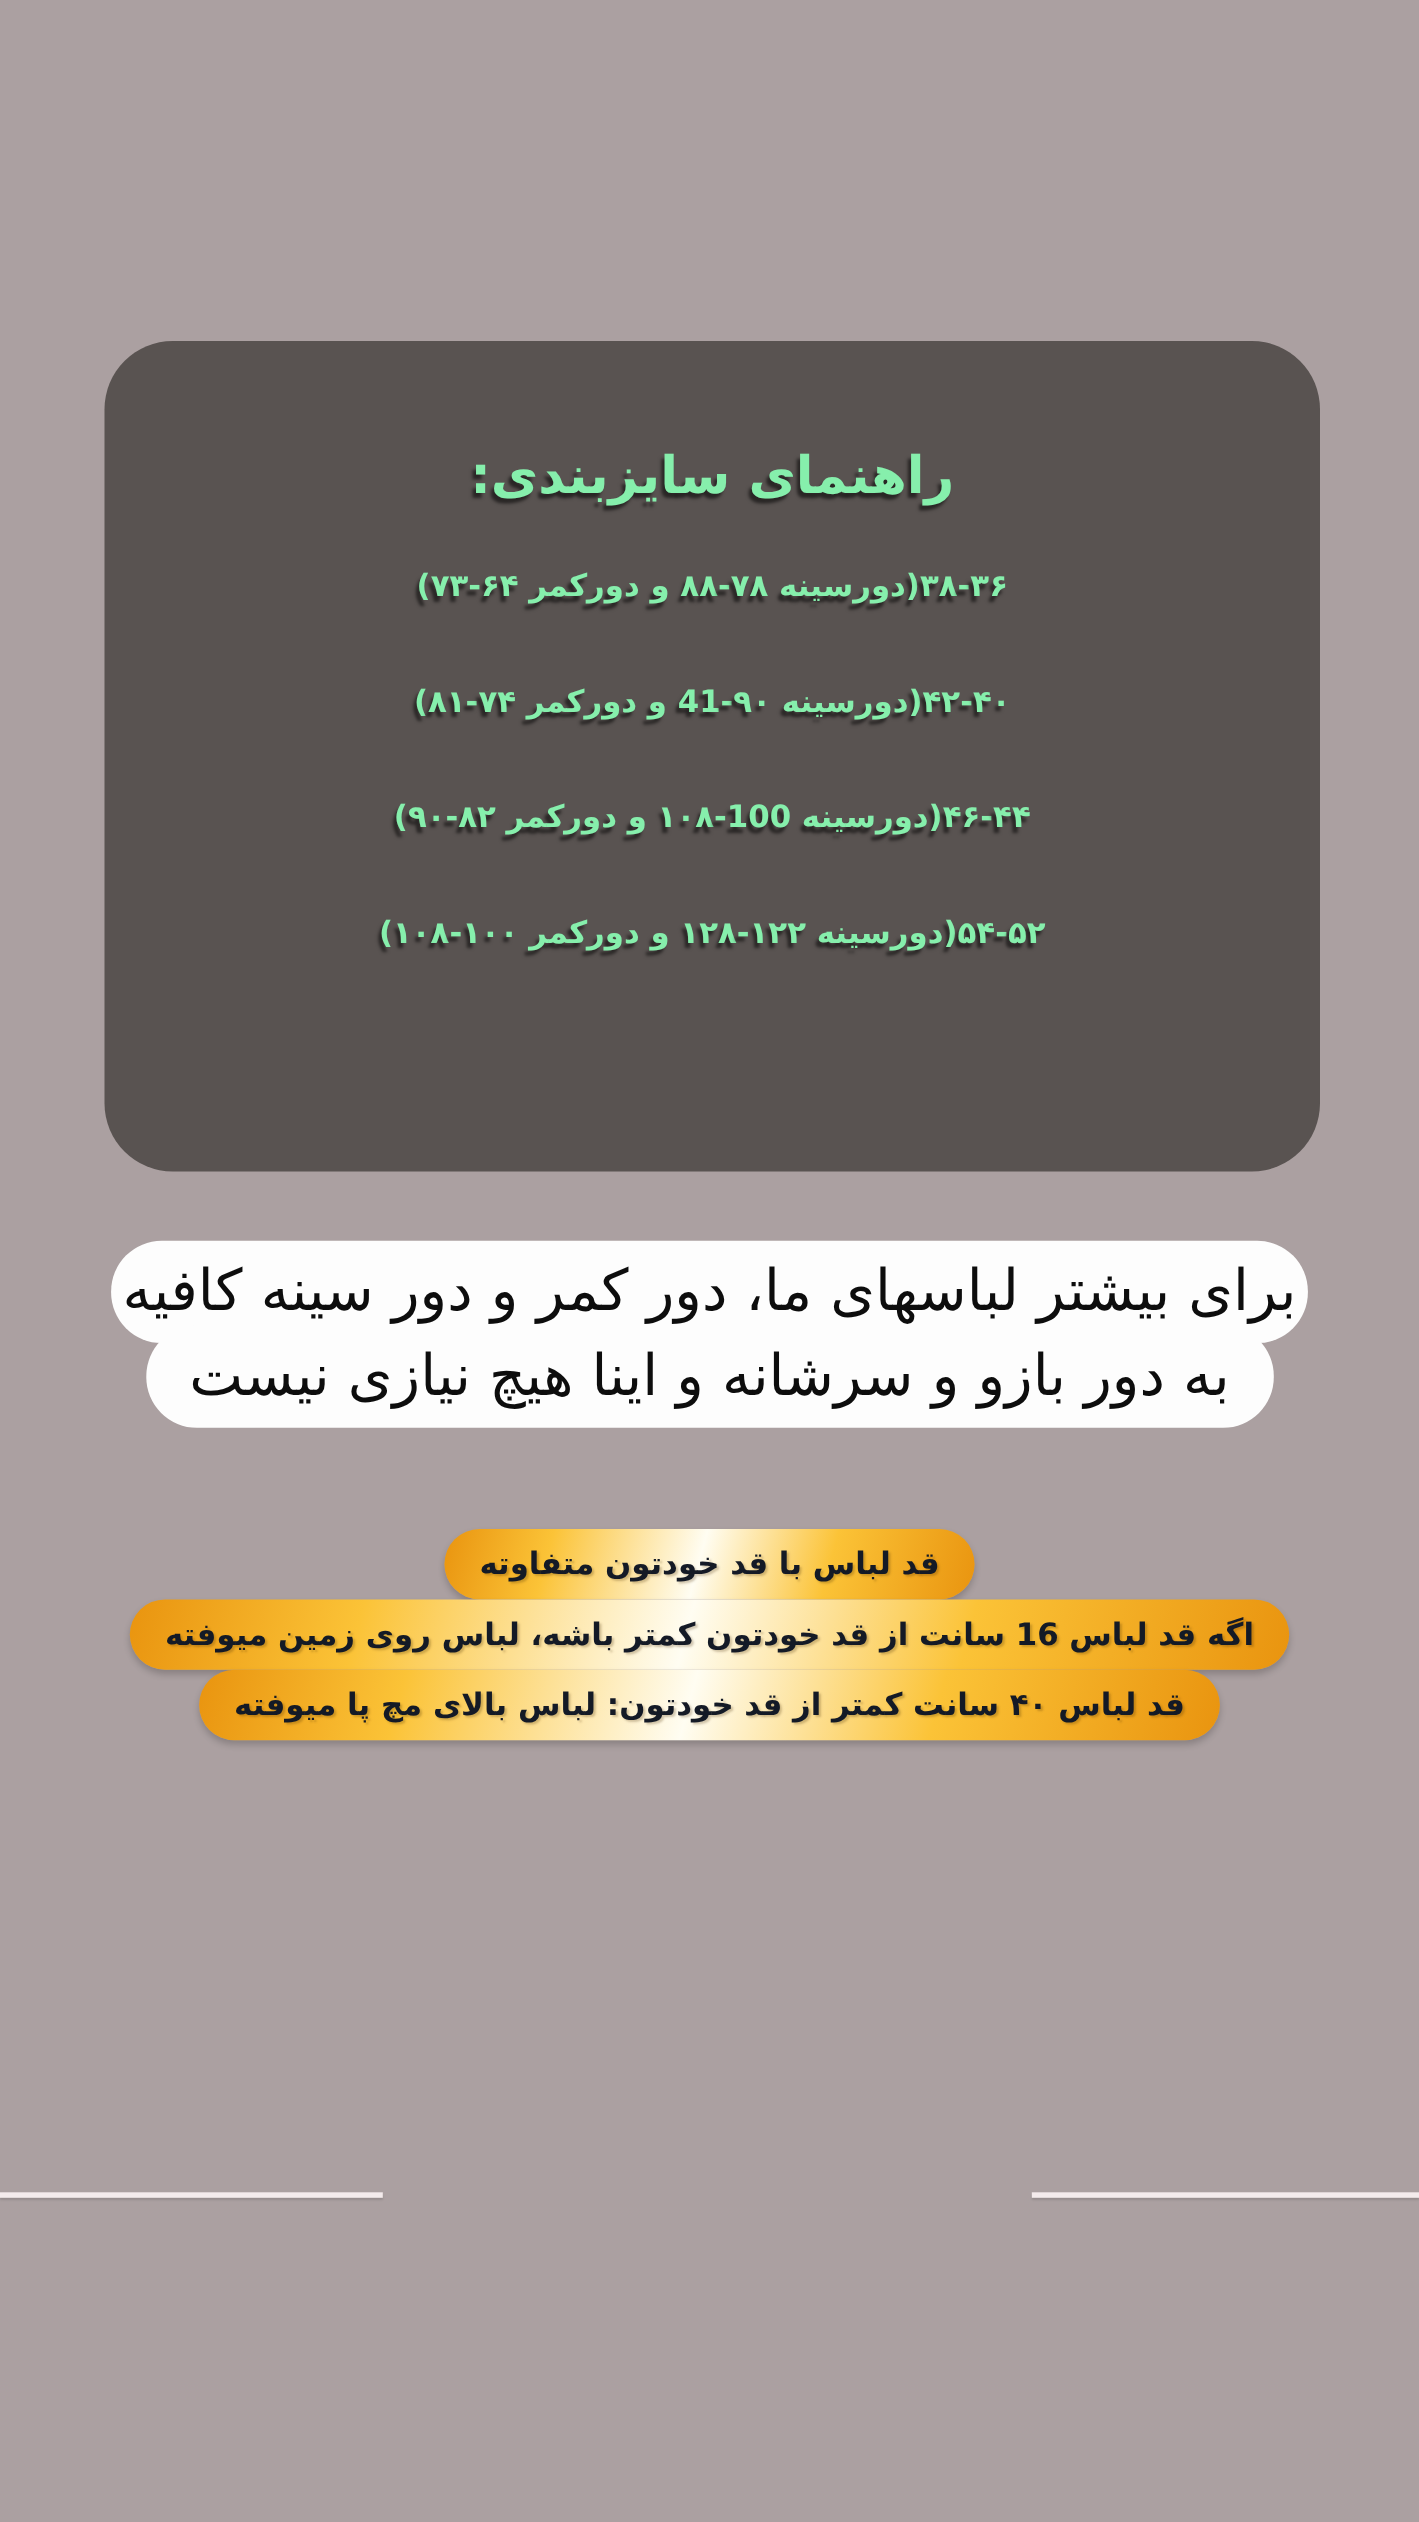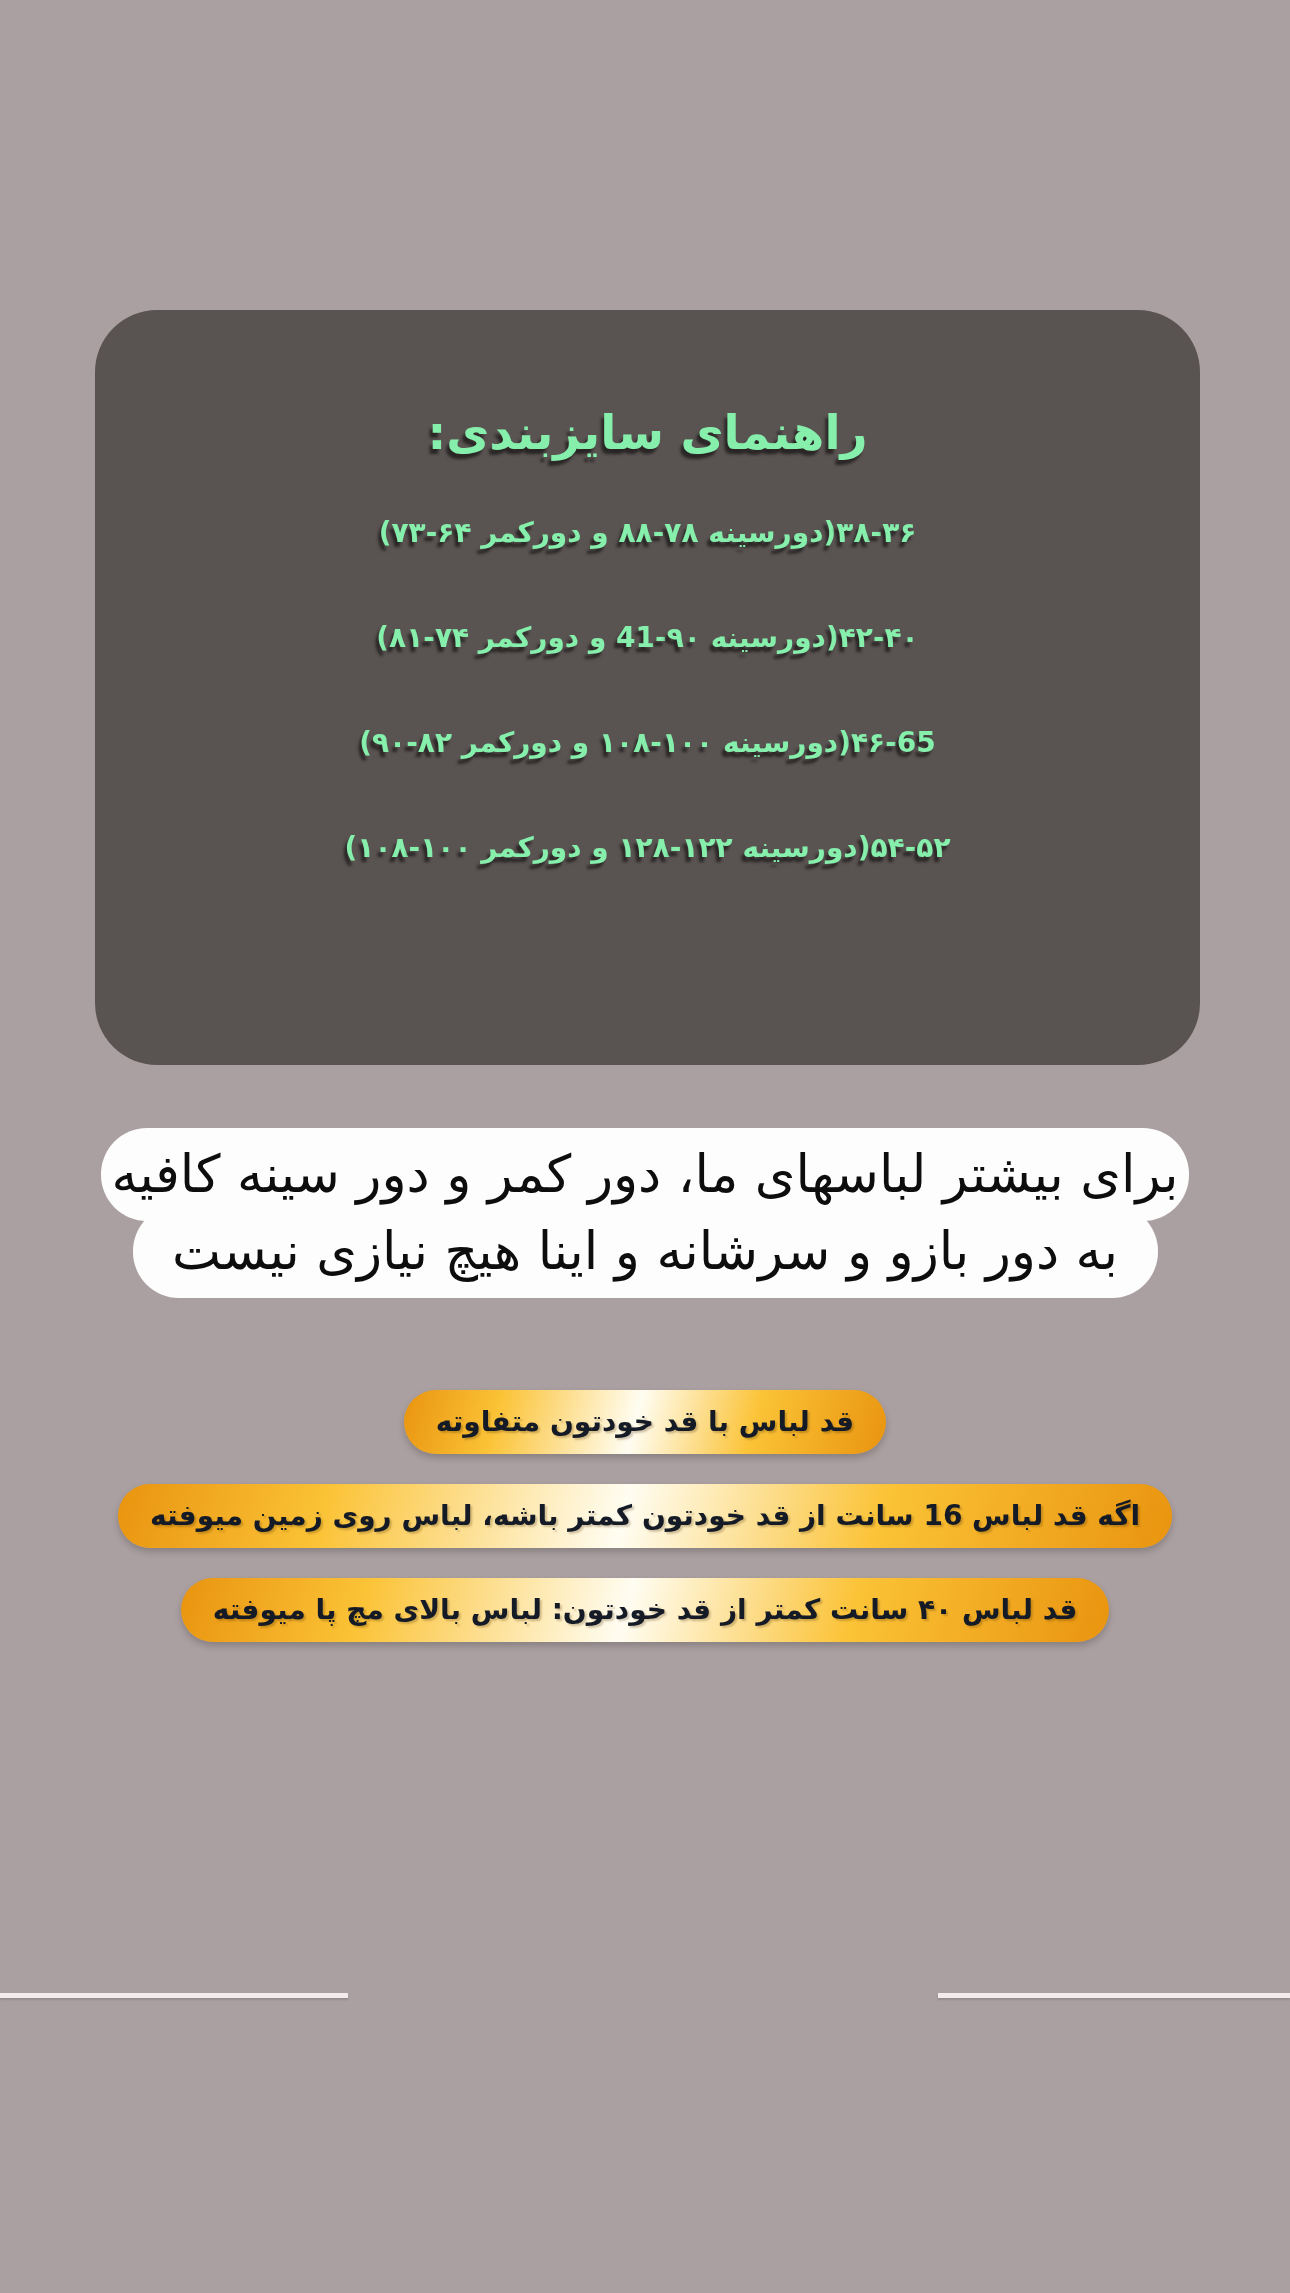--- a/index.html
+++ b/index.html
@@ -48,21 +48,20 @@
     white-space:nowrap;
     margin:0 auto;
   }
   .note-line.first{width:1088px;}
   .note-line.second{width:1025px;margin-top:-16px;}
   
   .pill-stack{
     position:absolute;top:1390px;left:0;
     width:1290px;
     display:flex;flex-direction:column;align-items:center;
-    gap:30px;
   }
   .pill{
     direction:rtl;
     height:64px;line-height:64px;
     padding:0 32px;
     border-radius:34px;
     background:linear-gradient(105deg,#e9940f 0%,#fbc337 20%,#fffdf2 48%,#fbc337 72%,#e9940f 100%);
     box-shadow:0 4px 7px rgba(0,0,0,0.20);
     color:#141a26;
     font-size:28px;font-weight:bold;
@@ -78,21 +77,21 @@
   .divider.left{left:0;width:348px;}
   .divider.right{right:0;width:352px;}
 </style>
 </head>
 <body>
 
 <div class="size-card">
   <div class="card-title">راهنمای سایزبندی:</div>
   <div class="size-row">۳۶‏-‏۳۸(دورسینه ۷۸‏-‏۸۸ و دورکمر ۶۴‏-‏۷۳)</div>
   <div class="size-row">۴۰‏-‏۴۲(دورسینه ۹۰‏-‏41 و دورکمر ۷۴‏-‏۸۱)</div>
-  <div class="size-row">65‏-‏۴۶(دورسینه ۱۰۰‏-‏۱۰۸ و دورکمر ۸۲‏-‏۹۰)</div>
+  <div class="size-row">۴۴‏-‏۴۶(دورسینه 100‏-‏۱۰۸ و دورکمر ۸۲‏-‏۹۰)</div>
   <div class="size-row">۵۲‏-‏۵۴(دورسینه ۱۲۲‏-‏۱۲۸ و دورکمر ۱۰۰‏-‏۱۰۸)</div>
 </div>
 
 <div class="note-bubble">
   <div class="note-line first">برای بیشتر لباسهای ما، دور کمر و دور سینه کافیه</div>
   <div class="note-line second">به دور بازو و سرشانه و اینا هیچ نیازی نیست</div>
 </div>
 
 <div class="pill-stack">
   <div class="pill">قد لباس با قد خودتون متفاوته</div>

